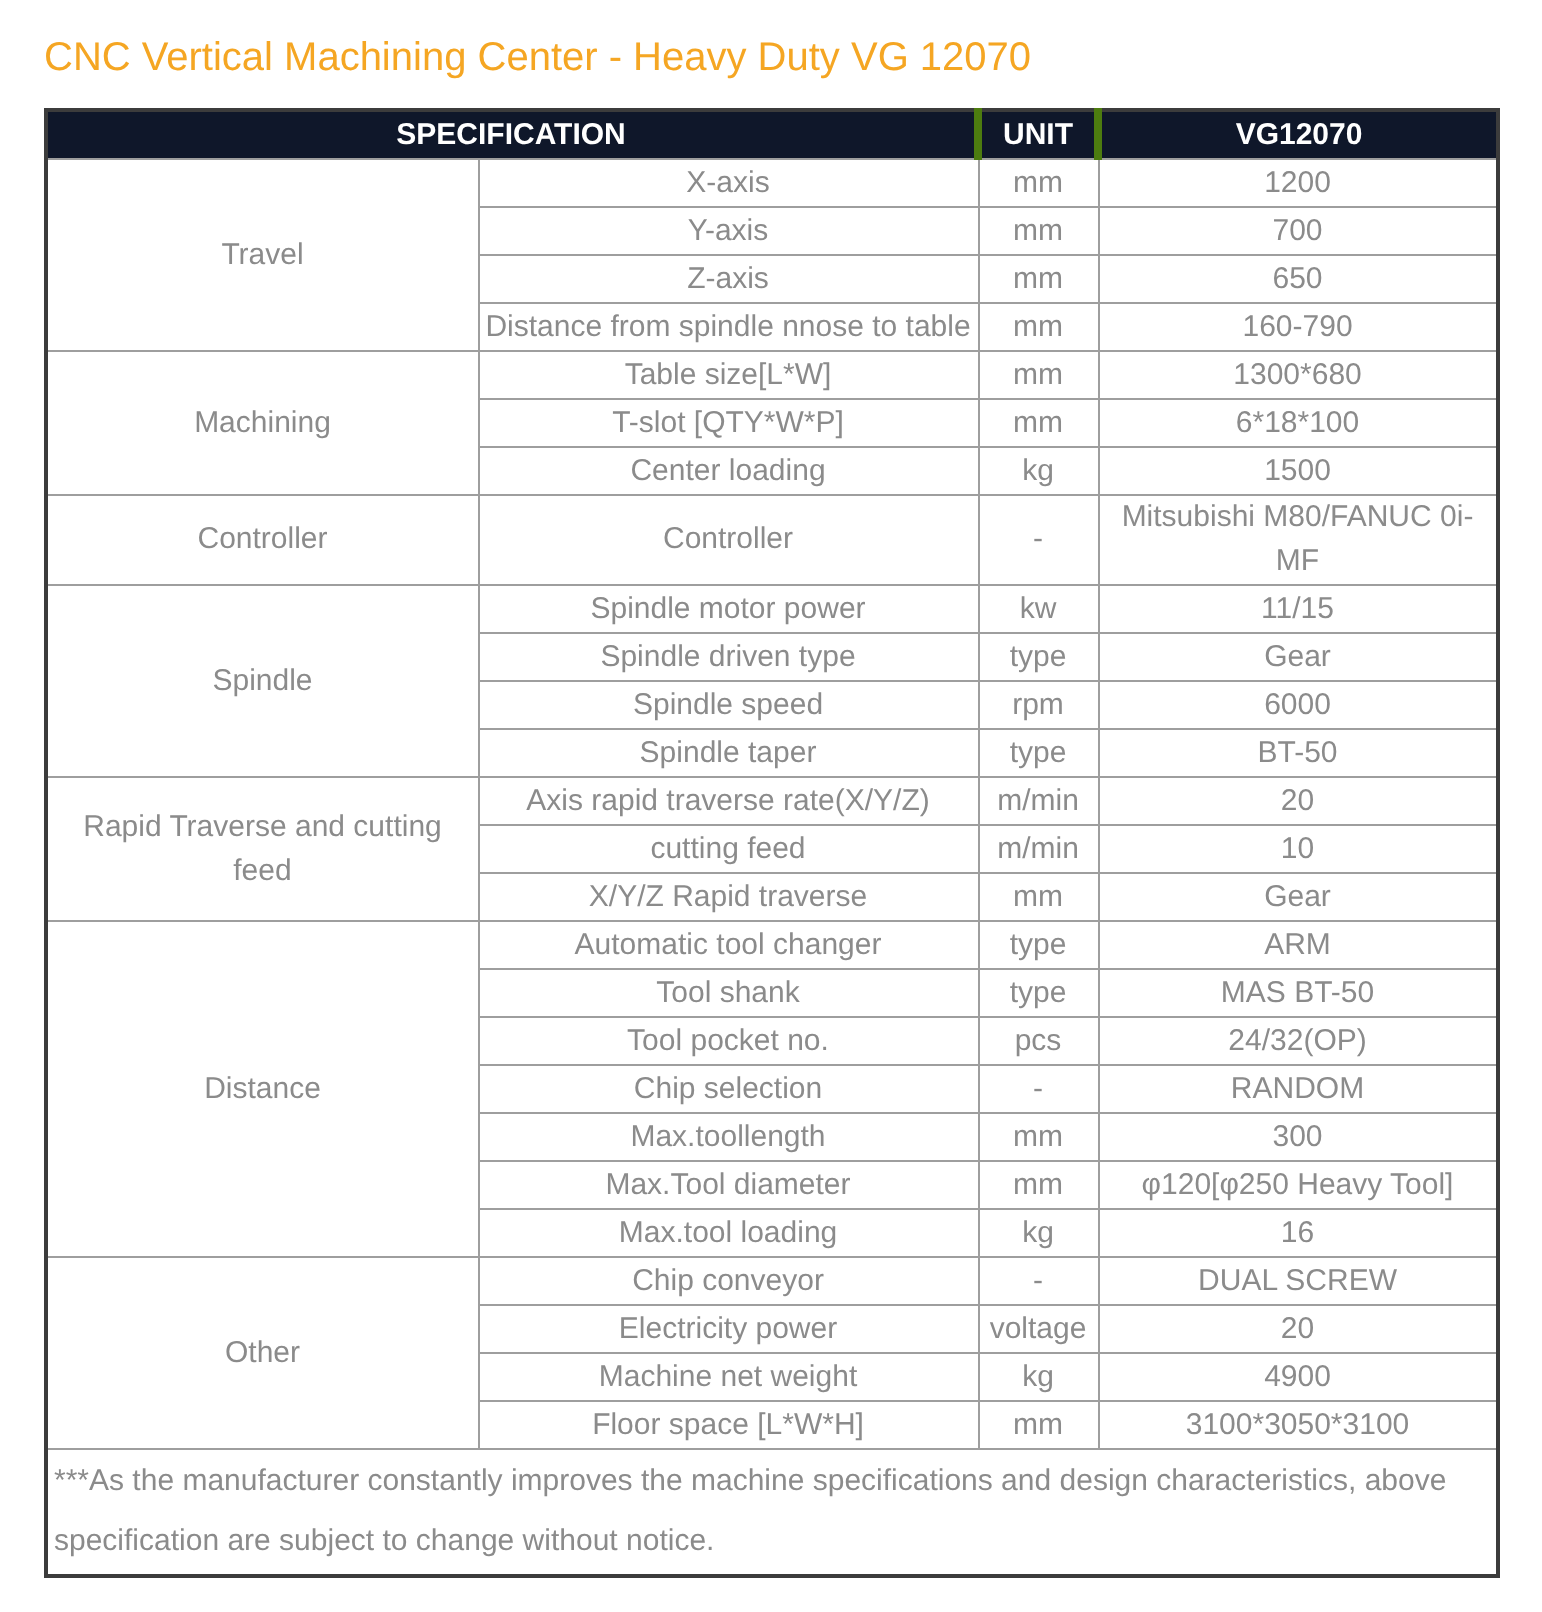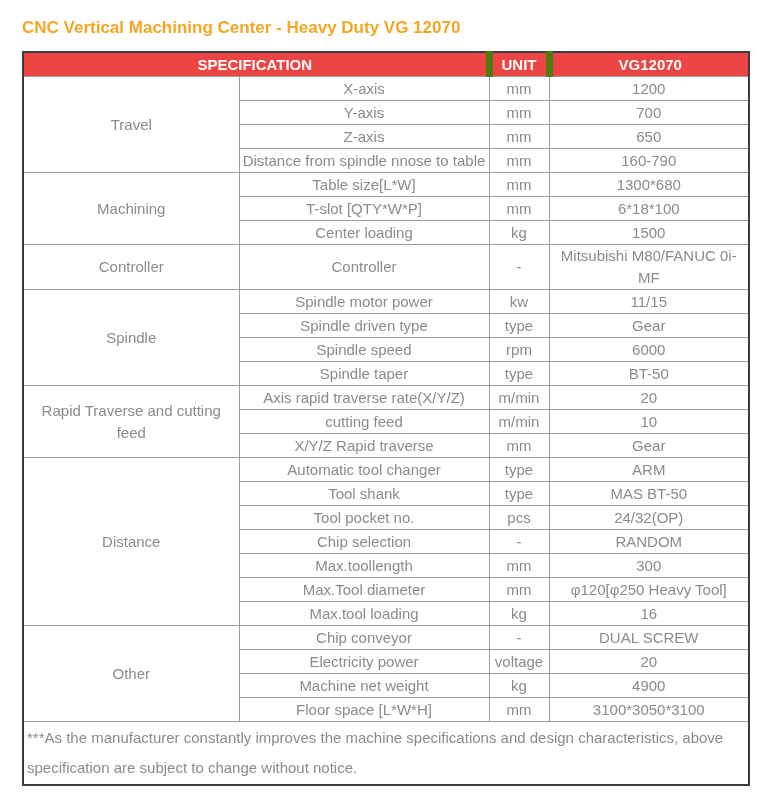--- a/index.html
+++ b/index.html
@@ -11,48 +11,48 @@
   .page {
     width: 771px;
     height: 806px;
     box-sizing: border-box;
     padding: 18px 22px 0 22px;
     background: #ffffff;
     overflow: hidden;
   }
   .page-title {
     margin: 0 0 13px 0;
-    font-size: 17px;
-    font-weight: bold;
+    font-size: 20px;
+    font-weight: normal;
     color: #F5A623;
     letter-spacing: 0px;
   }
   table.spec-table {
     border-collapse: collapse;
     width: 726px;
     table-layout: fixed;
     border: 2px solid #3c3c3c;
   }
   col.c-category { width: 216px; }
   col.c-name     { width: 250px; }
   col.c-unit     { width: 60px;  }
   col.c-value    { width: 200px; }
 
   .spec-table th {
-    background: #ef4444;
+    background: #0f172a;
     color: #ffffff;
     font-size: 15px;
     font-weight: bold;
     height: 23px;
     padding: 0 8px;
     text-align: center;
     border-bottom: 1px solid #9e9e9e;
   }
   .spec-table th.sep-left {
-    border-left: 7px solid #4d7c0f;
+    border-left: 4px solid #4d7c0f;
   }
   .spec-table td {
     border: 1px solid #9e9e9e;
     font-size: 15px;
     color: #8b8b8b;
     text-align: center;
     height: 23px;
     line-height: 22px;
     padding: 0 2px;
     overflow: hidden;

